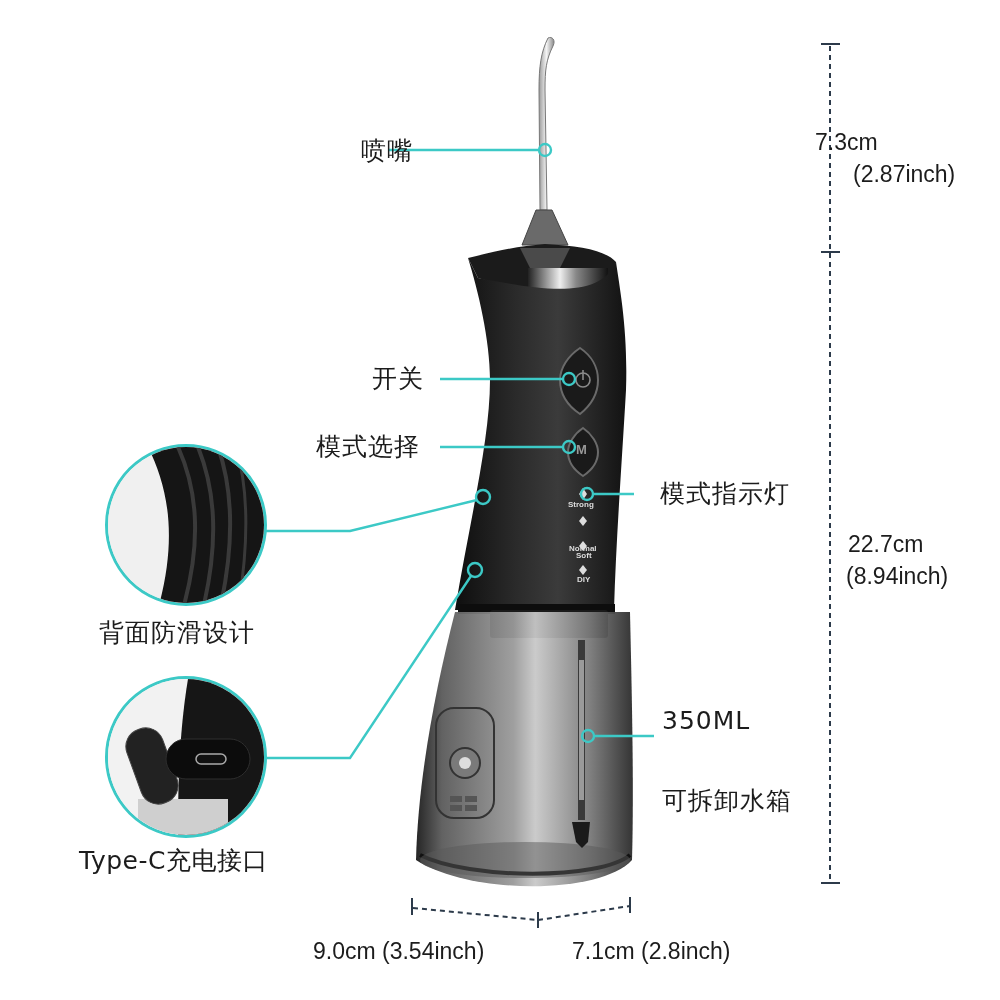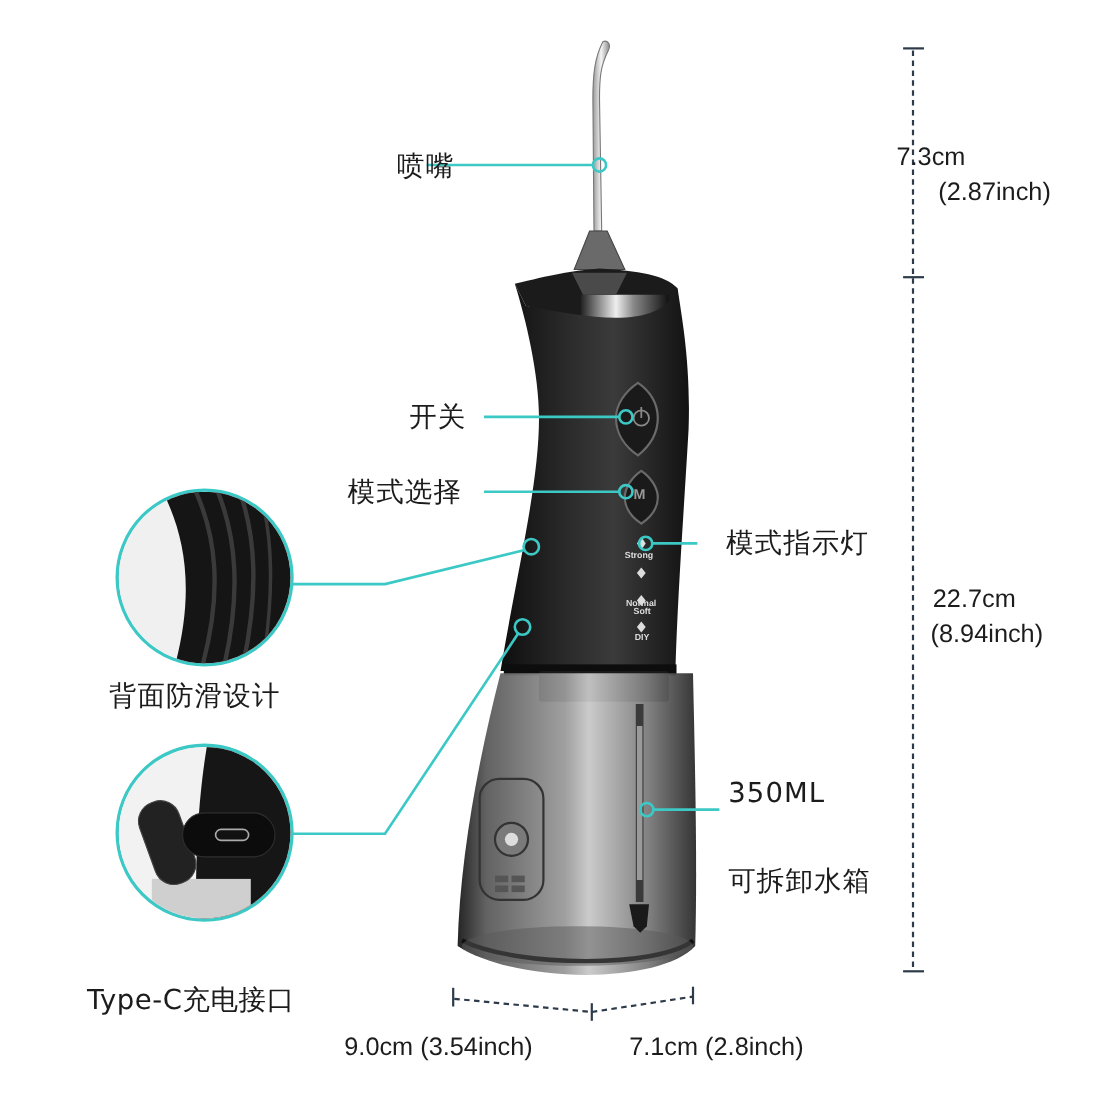--- a/index.html
+++ b/index.html
@@ -160,20 +160,20 @@
   </svg>
 </div>
 
 <div class="label" style="left:322px;top:136px;padding-left:39px;">喷嘴</div>
 <div class="label" style="left:372px;top:364px;">开关</div>
 <div class="label" style="left:316px;top:432px;">模式选择</div>
 <div class="label" style="left:660px;top:479px;">模式指示灯</div>
 <div class="label" style="left:662px;top:706px;">350ML</div>
 <div class="label" style="left:662px;top:738px;margin-top:48px;">可拆卸水箱</div>
 <div class="label" style="left:99px;top:618px;">背面防滑设计</div>
-<div class="label" style="left:79px;top:846px;letter-spacing:0.5px;margin-top:48px;">Type-C充电接口</div>
+<div class="label" style="left:79px;top:846px;letter-spacing:0.5px;">Type-C充电接口</div>
 
 <div class="dim" style="left:815px;top:127px;">7.3cm</div>
 <div class="dim" style="left:853px;top:159px;">(2.87inch)</div>
 <div class="dim" style="left:848px;top:529px;">22.7cm</div>
 <div class="dim" style="left:846px;top:561px;">(8.94inch)</div>
 <div class="dim" style="left:313px;top:936px;">9.0cm (3.54inch)</div>
 <div class="dim" style="left:572px;top:936px;">7.1cm (2.8inch)</div>
 
 </body></html>

